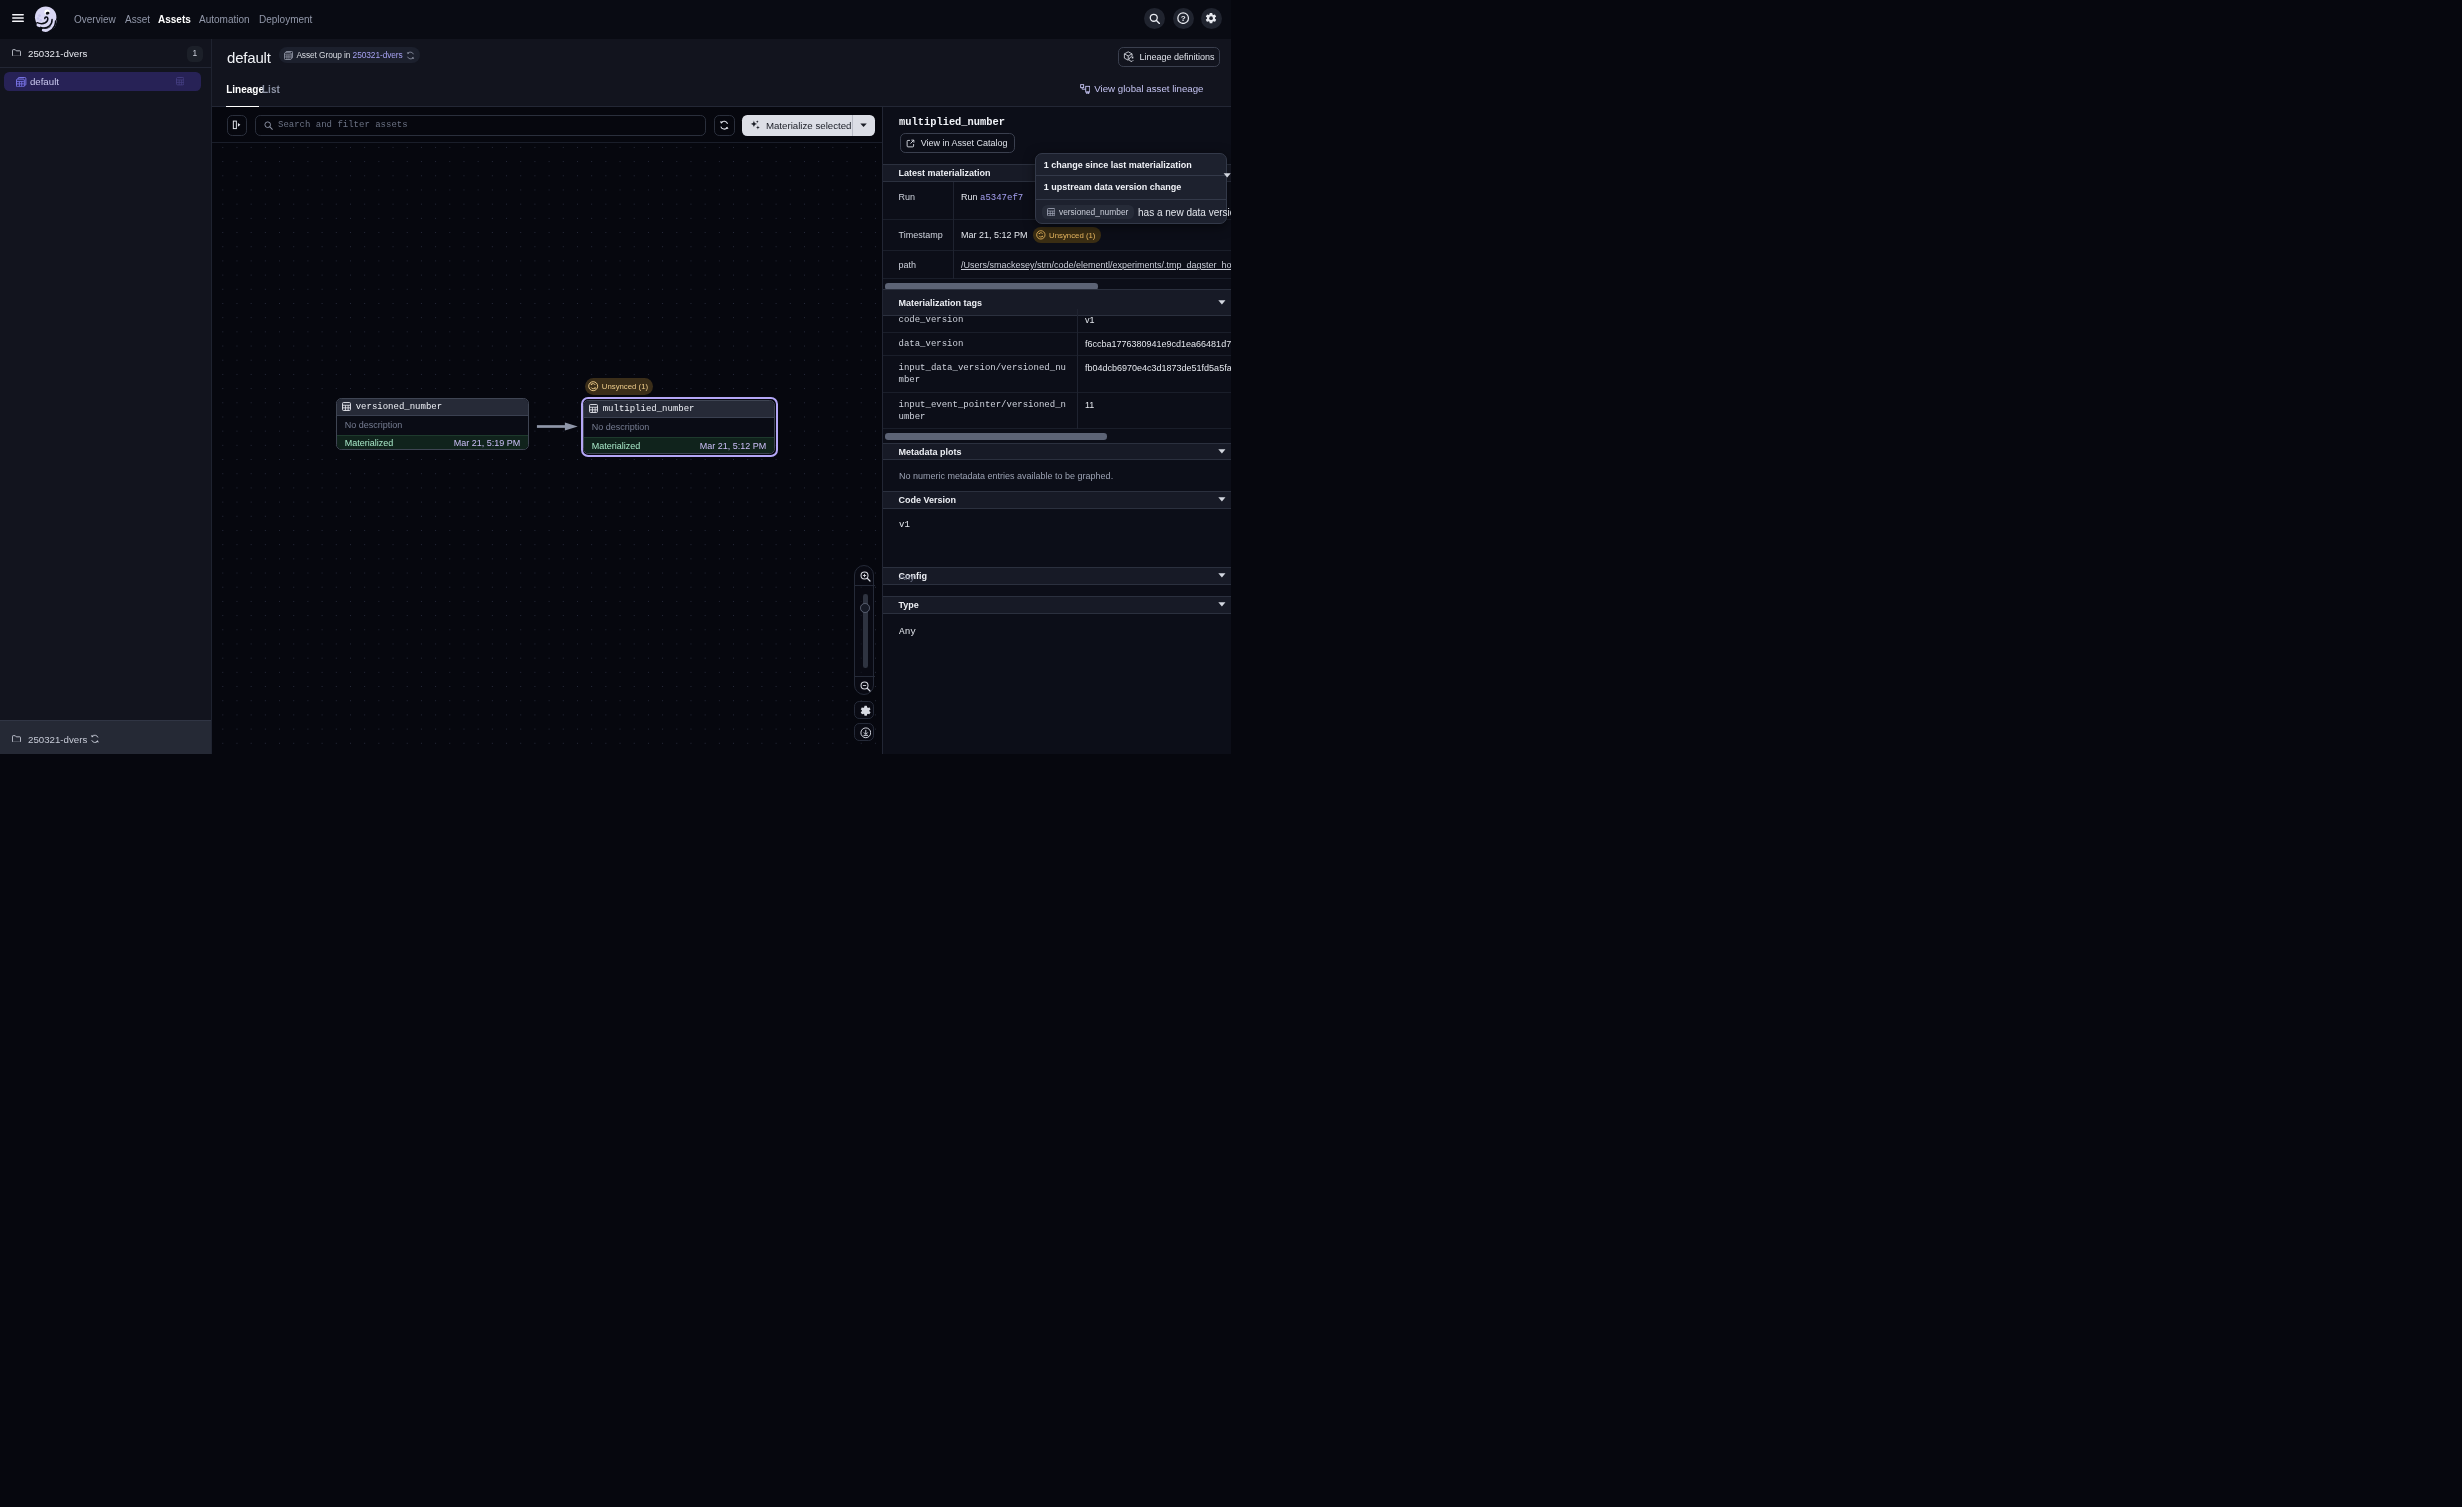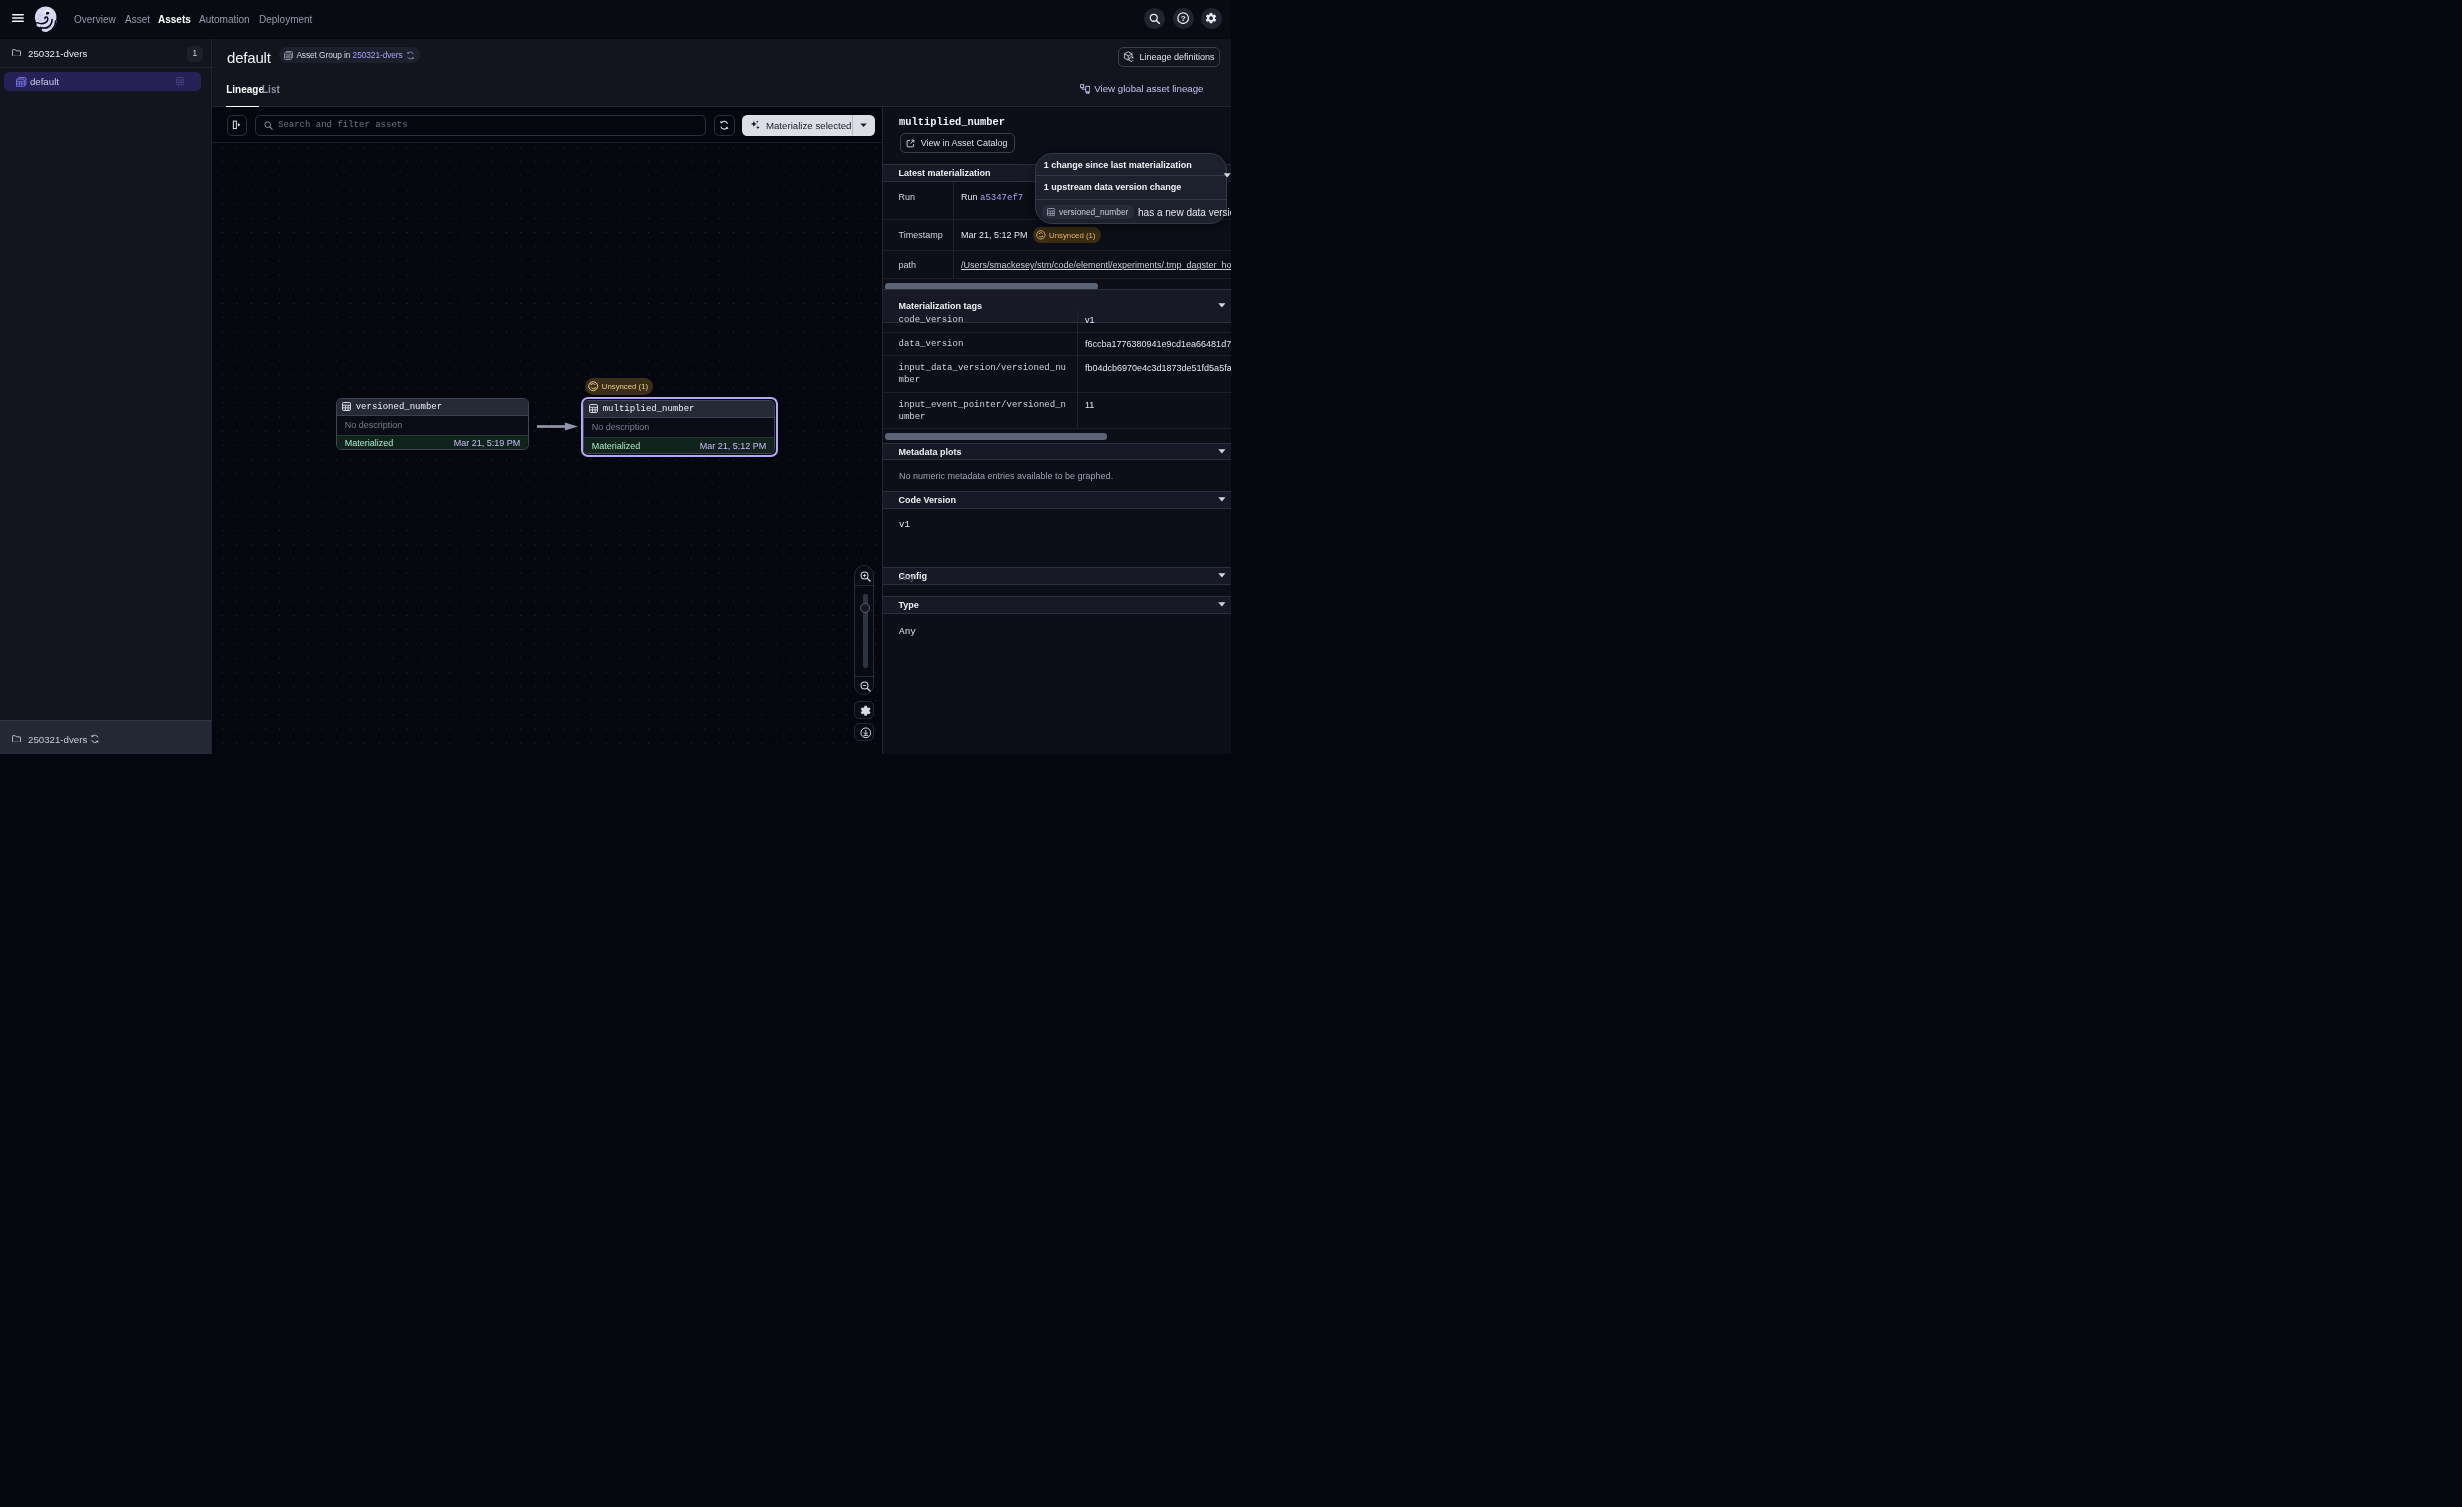--- a/index.html
+++ b/index.html
@@ -63,21 +63,21 @@
 
 #rpanel { position:absolute; left:882px; top:107px; width:349px; height:647px; background:#0C0E18; border-left:0.6px solid #222634; }
 .rsec { position:absolute; left:0; width:349px; background:#171A26; border-top:0.6px solid #2B303E; border-bottom:0.6px solid #2B303E; font-size:9px; font-weight:700; color:#EDEFF4; display:flex; align-items:center; padding-left:15.5px; }
 .rsec .caret { position:absolute; right:6.5px; }
 .rrow { position:absolute; left:0; width:349px; border-bottom:0.6px solid #1A1E2A; }
 .rkey { position:absolute; left:15.5px; font-size:9px; color:#CED2DC; }
 .rdiv { position:absolute; width:0.6px; background:#1F2330; }
 .scrollthumb { position:absolute; height:6.5px; border-radius:3.2px; background:#5C6375; }
 
 
-#popover { position:absolute; left:1035px; top:153px; width:192px; height:71px; background:#1D212E; border:0.6px solid #333949; border-radius:17px; box-shadow:0 2.6px 10.4px rgba(0,0,0,0.5); }
+#popover { position:absolute; left:1035px; top:153px; width:192px; height:71px; background:#1D212E; border:0.6px solid #333949; border-radius:7px; box-shadow:0 2.6px 10.4px rgba(0,0,0,0.5); }
 </style>
 </head>
 <body>
 
 <div id="nav">
 
   <svg class="abs" style="left:11.6px;top:14px" width="12.3" height="8.4" viewBox="0 0 19 13">
     <rect x="0" y="0" width="18.5" height="2.5" rx="1.25" fill="#F5F6FA"></rect>
     <rect x="0" y="5" width="18.5" height="2.5" rx="1.25" fill="#F5F6FA"></rect>
     <rect x="0" y="10" width="18.5" height="2.5" rx="1.25" fill="#F5F6FA"></rect>
@@ -327,21 +327,21 @@
         <circle cx="8" cy="8" r="6.9" fill="none" stroke="#EAB860" stroke-width="1.4"></circle>
         <path d="M10.9 6.3 A 3.2 3.2 0 0 0 5.2 6.0 M5.1 9.7 A 3.2 3.2 0 0 0 10.8 10.0" fill="none" stroke="#EAB860" stroke-width="1.25"></path>
         <path d="M3.9 4.6 L5.2 7.0 L7.2 5.3 Z M12.1 11.4 L10.8 9.0 L8.8 10.7 Z" fill="#EAB860"></path>
       </svg>
     <span>Unsynced (1)</span>
   </div>
   <span class="rkey" style="top:153px">path</span>
   <span class="abs" style="left:78px;top:153px;width:270px;font-size:9px;color:#C9CDD8;text-decoration:underline;white-space:nowrap;overflow:hidden">/Users/smackesey/stm/code/elementl/experiments/.tmp_dagster_home_qxgaut1w/storage/multiplied_number</span>
   <div class="scrollthumb" style="left:1.6px;top:176px;width:213px"></div>
 
-  <div class="rsec" style="top:182px;height:34px">Materialization tags
+  <div class="rsec" style="top:182px;height:27px">Materialization tags
     <svg class="caret" width="7.8" height="5.2" viewBox="0 0 12 8">
         <path d="M0.5 0.5 L6 7 L11.5 0.5 Z" fill="#D3D7E0"></path>
       </svg>
   </div>
 
   <div class="rrow" style="top:202px;height:23.6px"></div>
   <div class="rrow" style="top:225px;height:24px"></div>
   <div class="rrow" style="top:249px;height:37px"></div>
   <div class="rrow" style="top:287px;height:35px"></div>
   <div class="rdiv" style="left:194px;top:202px;height:120px"></div>

